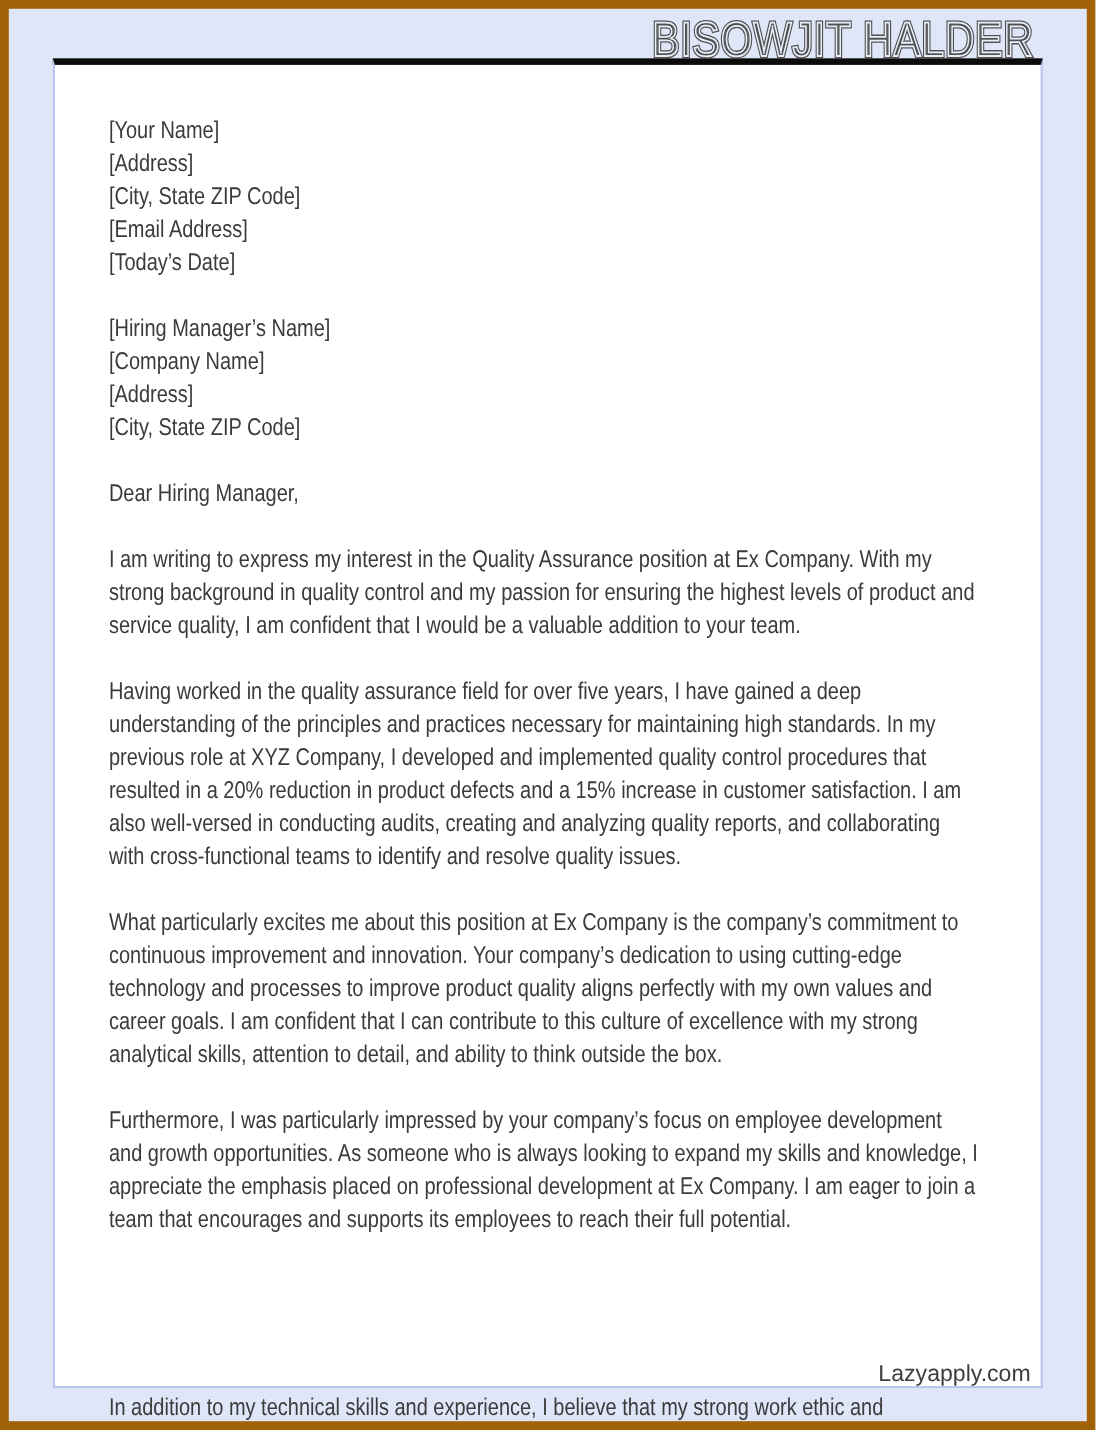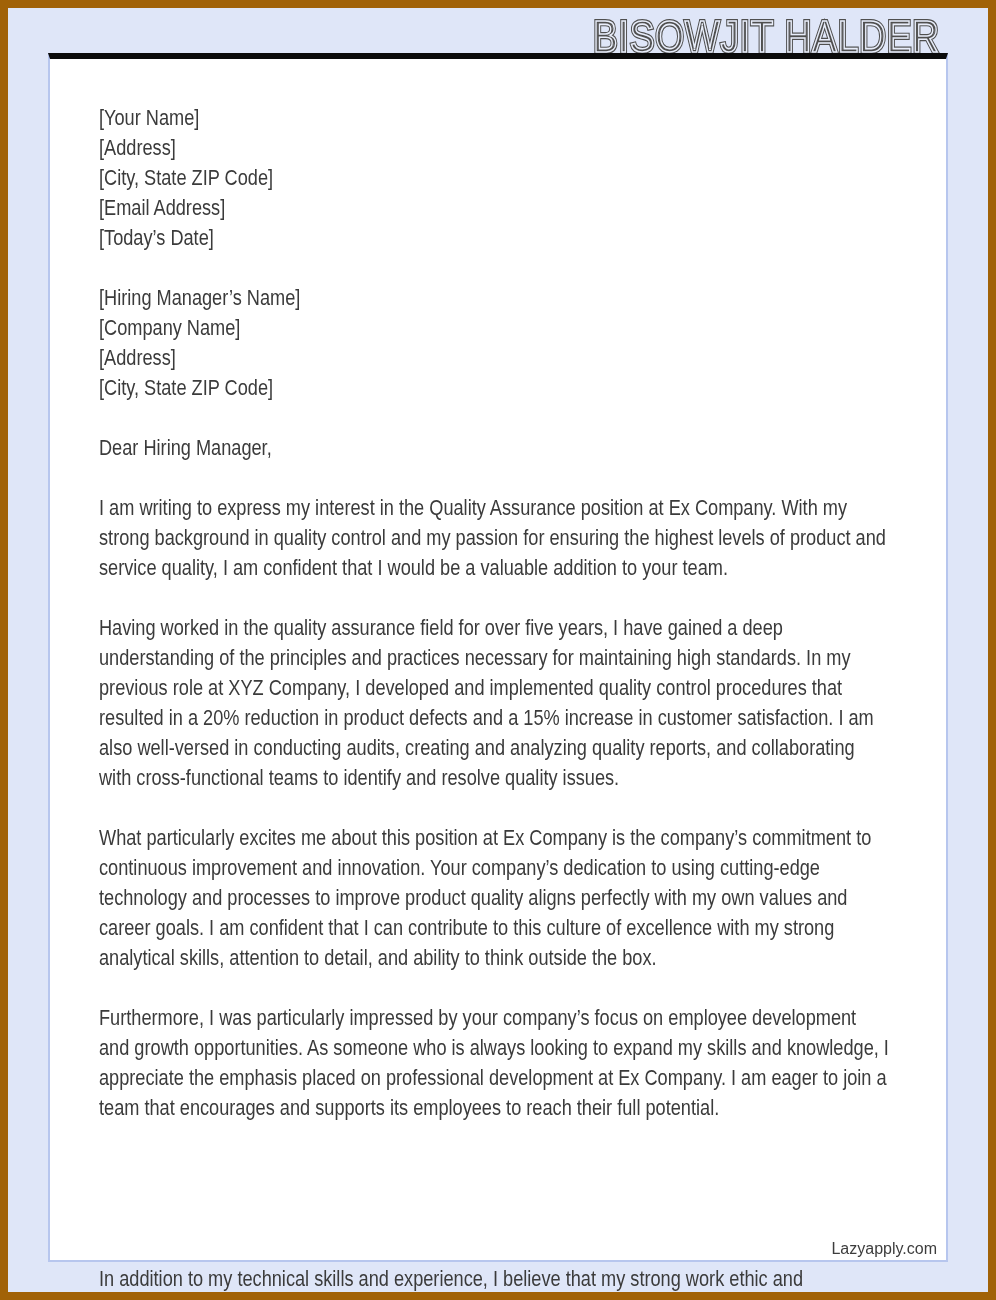--- a/index.html
+++ b/index.html
@@ -53,21 +53,21 @@
     transform-origin:0 0;
     font-size:22px;line-height:30px;
     color:#3b3b3b;
     letter-spacing:0;
   }
   .letter .block{margin:0 0 30px 0;}
   .lines{white-space:pre-line;}
   .letter p{margin:0 0 30px 0;}
   .watermark{
     position:absolute;right:9px;bottom:2px;
-    font-size:16px;line-height:18px;
+    font-size:21px;line-height:18px;
     color:#3d3d3d;
   }
   .overflow-text{
     position:absolute;left:91px;top:1256px;
     transform:scaleX(0.826);
     transform-origin:0 0;
     font-size:22px;line-height:30px;
     color:#3b3b3b;
     white-space:nowrap;
   }

